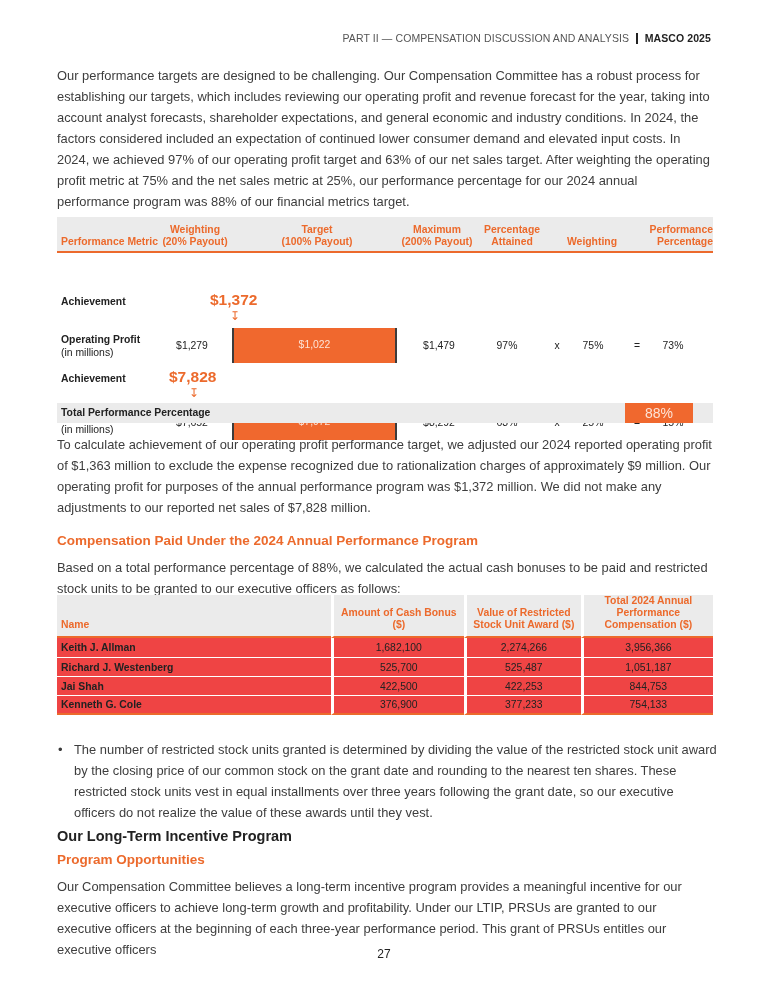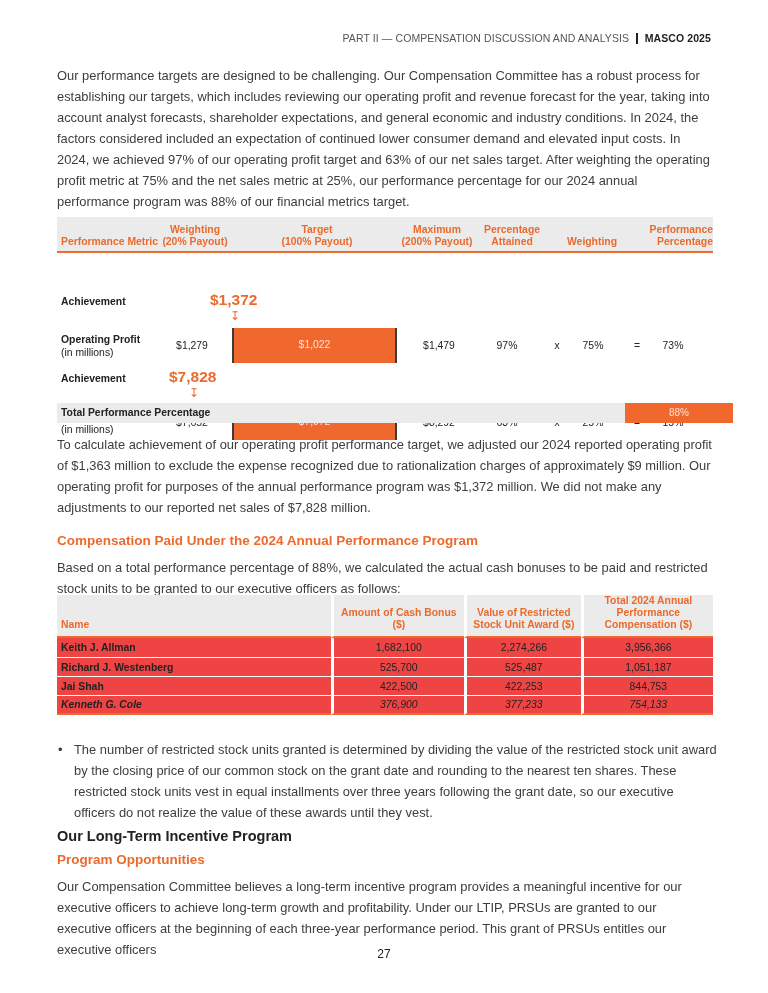--- a/index.html
+++ b/index.html
@@ -37,39 +37,39 @@
     position: absolute; background: #f0682e; color: #fde3d6; text-align: center;
     border-left: 2px solid #3c3c3c; border-right: 2px solid #3c3c3c;
     font-size: 10.4px;
   }
   .total-row {
     position: absolute; top: 186px; left: 0; width: 656px; height: 20px;
     background: #ebebeb;
   }
   .total-row .lbl { position: absolute; left: 4px; top: 4px; font-size: 10.4px; font-weight: bold; color: #222; }
   .total-row .pill {
-    position: absolute; left: 568px; top: 0; width: 108px; height: 20px;
-    background: #f0682e; color: #fde3d6; font-size: 10px; text-align: center; line-height: 20px;
+    position: absolute; left: 568px; top: 0; width: 68px; height: 20px;
+    background: #f0682e; color: #fde3d6; font-size: 14px; text-align: center; line-height: 20px;
   }
 
   
   .comp-table { position: absolute; left: 57px; top: 595px; width: 656px; border-collapse: separate; border-spacing: 0; }
   .comp-table th {
     background: #ebebeb; color: #ec6a2c; font-size: 10.4px; font-weight: bold; line-height: 12px;
     vertical-align: bottom; padding: 0 4px 5px 4px; height: 42px;
     border-bottom: 2.5px solid #ec6a2c; border-left: 3px solid #fff;
   }
   .comp-table th:first-child { text-align: left; border-left: none; }
   .comp-table td {
     background: #ef4444; font-size: 10.4px; color: #222; height: 19px; line-height: 17px;
     text-align: center; border-left: 3px solid #fff; border-top: 1.5px solid #fff;
   }
   .comp-table td:first-child { text-align: left; font-weight: bold; padding-left: 4px; border-left: none; }
   .comp-table tr.first td { border-top: none; }
-  .comp-table tr.last td { border-bottom: 2.5px solid #ec6a2c; font-style: italic; }
+  .comp-table tr.last td { border-bottom: 2.5px solid #ec6a2c; }
 
   .bullet-block { position: absolute; left: 57px; top: 739px; width: 660px; }
   .bullet-block .dot { position: absolute; left: 1px; top: 0; font-size: 13px; line-height: 21px; }
   .bullet-block p { padding-left: 17px; }
 
   .page-num { position: absolute; top: 947px; left: 0; width: 768px; text-align: center; font-size: 12px; color: #222; }
 </style>
 </head>
 <body>
 

